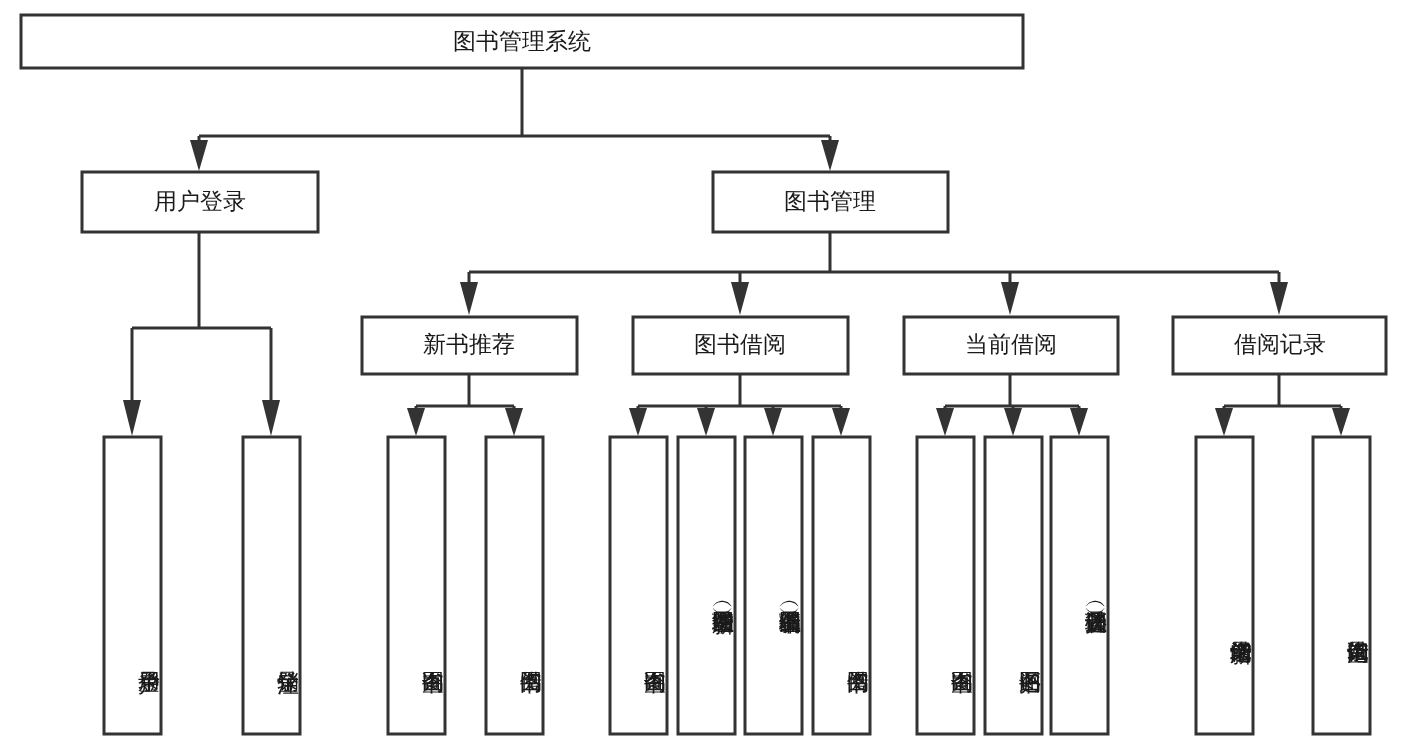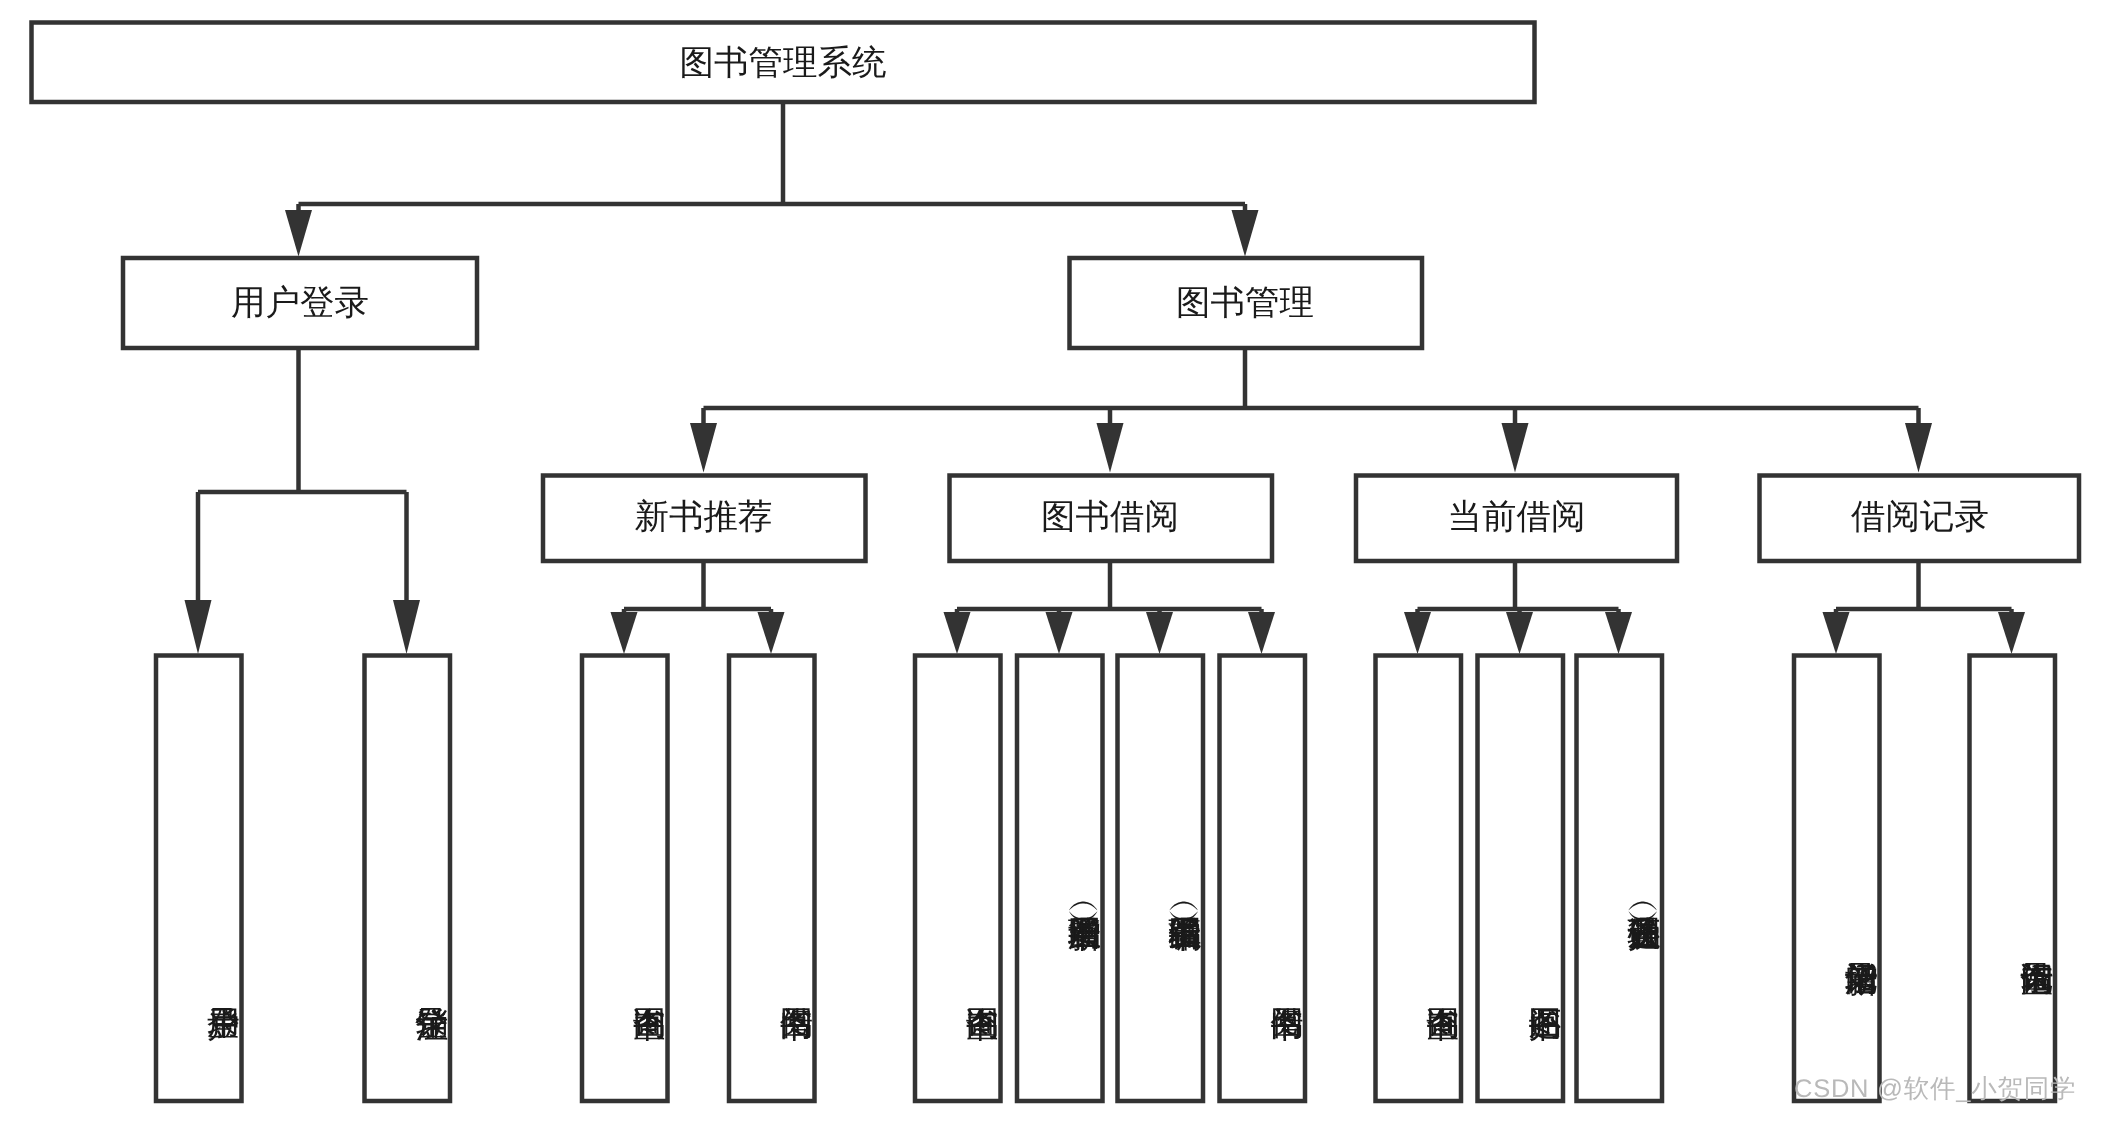--- a/index.html
+++ b/index.html
@@ -230,15 +230,14 @@
   <div class="leaf-label" style="left:745px; top:437px; width:57px; height:297px; padding-top:8px;">编辑图书（管理员）</div>
   <div class="leaf-label" style="left:813px; top:437px; width:57px; height:297px; padding-top:68px;">借阅图书</div>
 
   <div class="leaf-label" style="left:917px; top:437px; width:57px; height:297px; padding-top:68px;">查询图书</div>
   <div class="leaf-label" style="left:985px; top:437px; width:57px; height:297px; padding-top:68px;">归还图书</div>
   <div class="leaf-label" style="left:1051px; top:437px; width:57px; height:297px; padding-top:8px;">确认归还（管理员）</div>
 
   <div class="leaf-label" style="left:1196px; top:437px; width:57px; height:297px; padding-top:38px;">新增借阅记录</div>
   <div class="leaf-label" style="left:1313px; top:437px; width:57px; height:297px; padding-top:38px;">查询借阅记录</div>
 
-  <div class="watermark" style="left:1196px; top:714px;">CSDN @软件_小贺同学</div>
 
 </div>
 
 </body></html>

